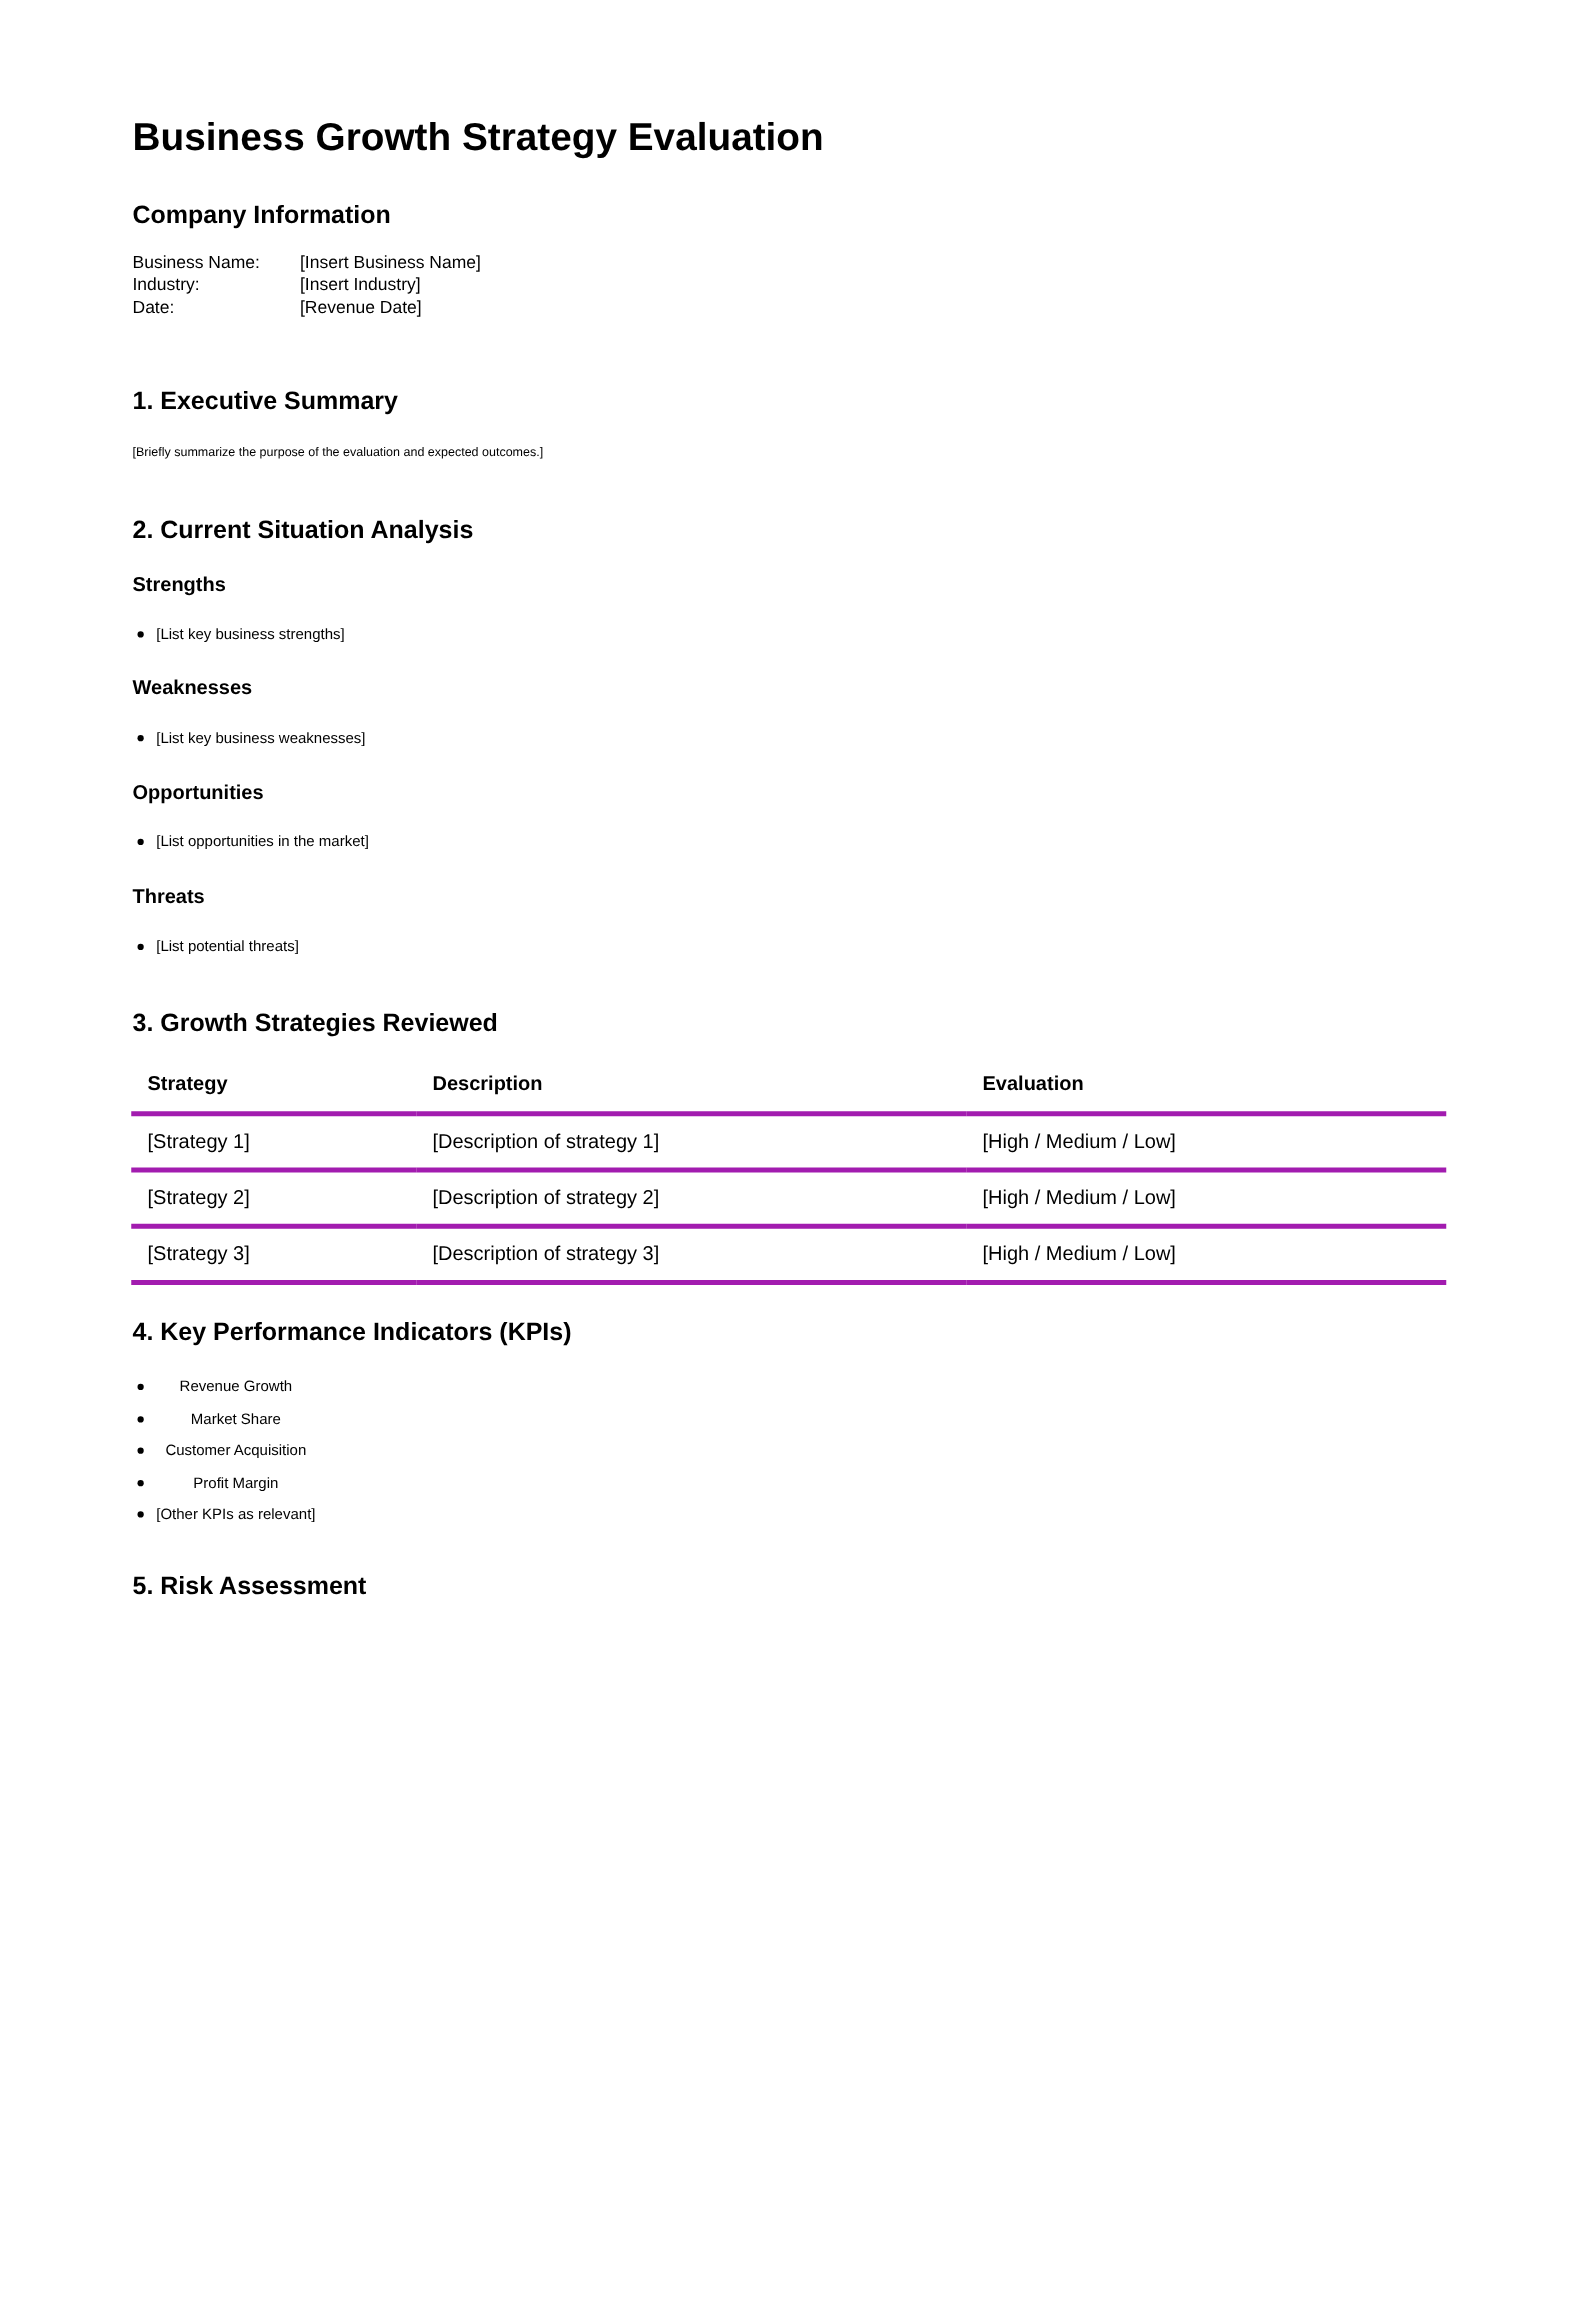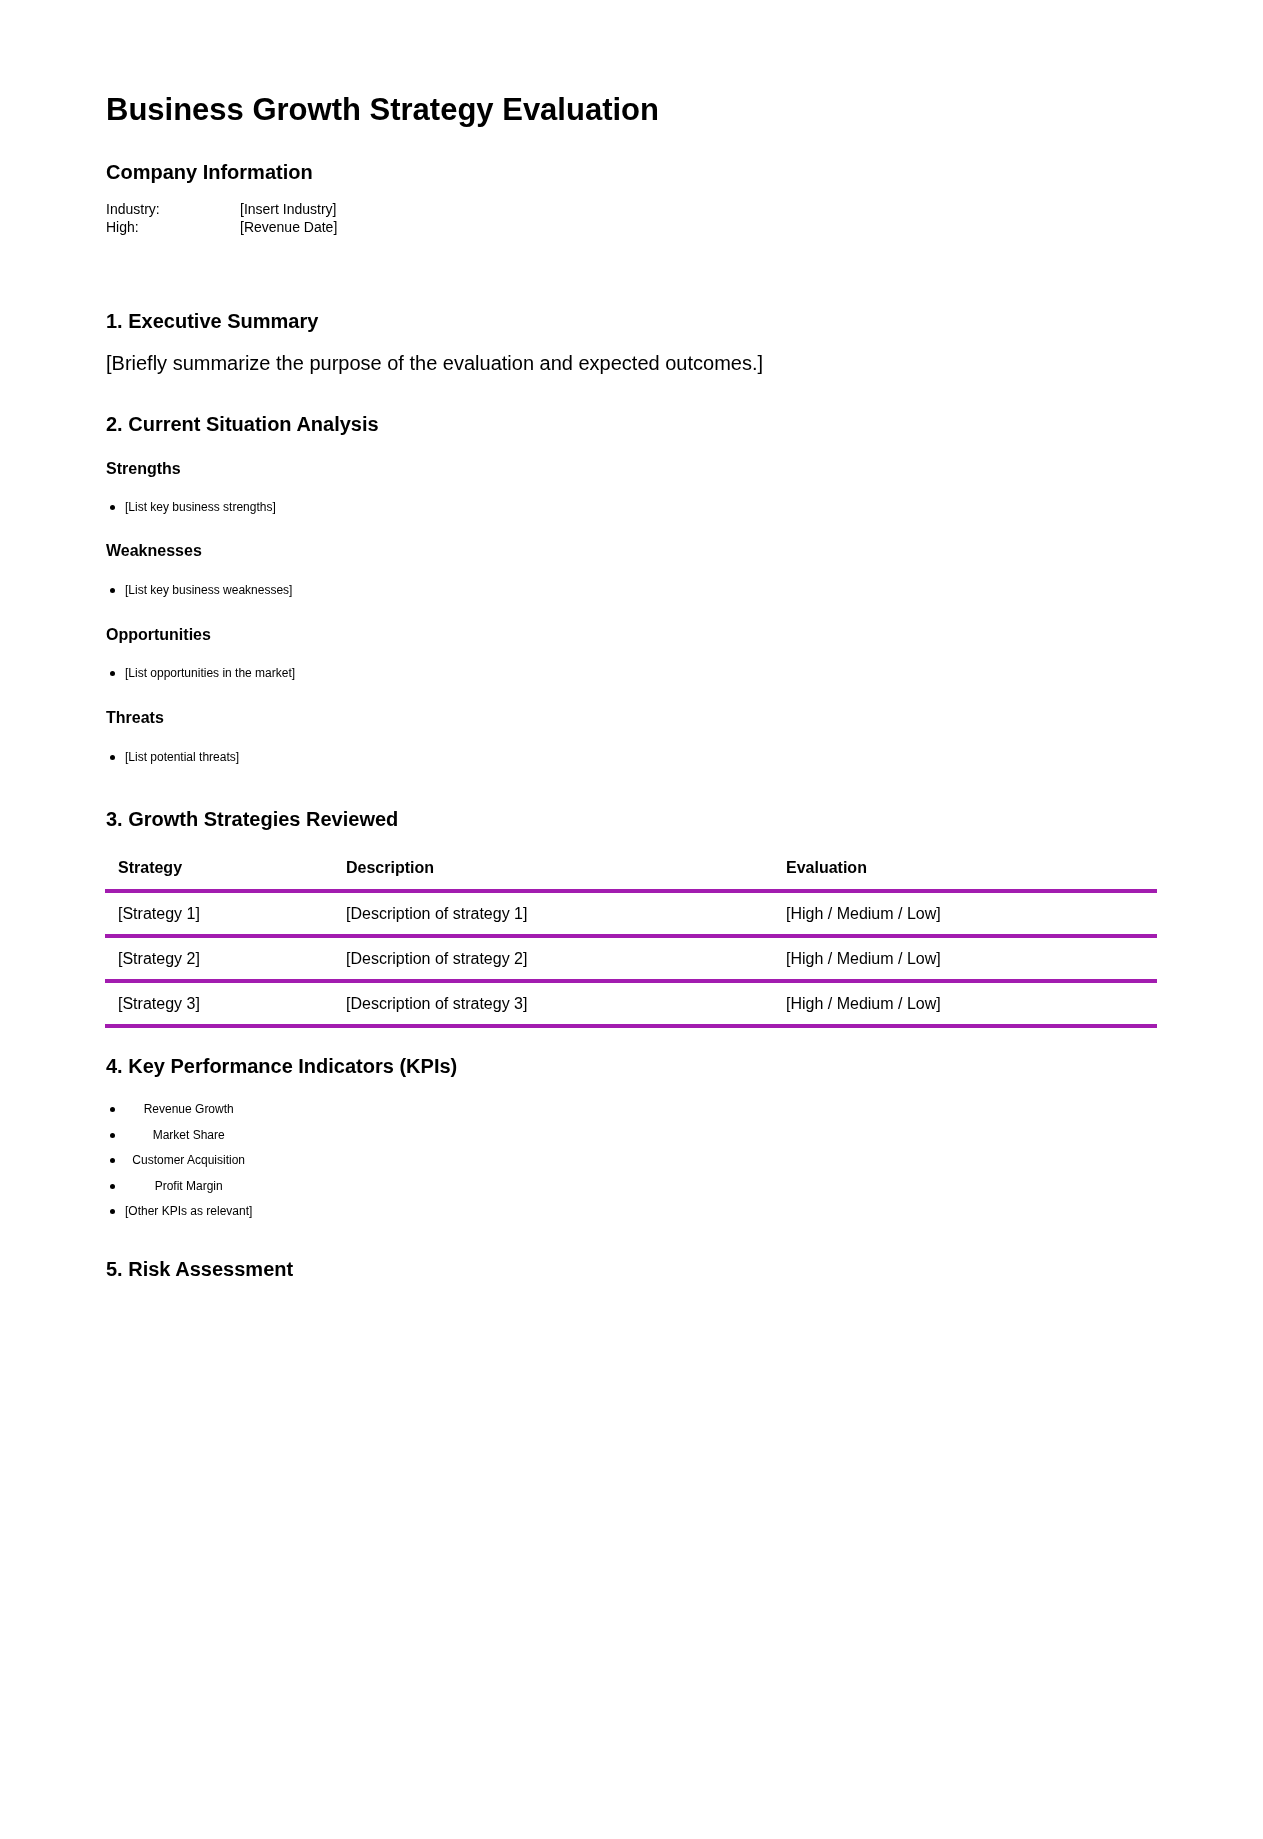--- a/index.html
+++ b/index.html
@@ -8,21 +8,21 @@
     font-family: "Liberation Sans", sans-serif; color: #000;
   }
   .page { position: absolute; left: 106px; top: 0; width: 1052px; }
   .abs { position: absolute; white-space: nowrap; }
   h1 { margin: 0; font-size: 31px; font-weight: bold; line-height: 34px; }
   h2 { margin: 0; font-size: 20px; font-weight: bold; line-height: 24px; }
   h3 { margin: 0; font-size: 16px; font-weight: bold; line-height: 20px; }
   .info-row { font-size: 14px; line-height: 18px; height: 18px; position: relative; }
   .info-label { position: absolute; left: 0; }
   .info-value { position: absolute; left: 134px; }
-  .body-text { font-size: 20px; line-height: 20px; }
+  .body-text { font-size: 10px; line-height: 20px; }
   ul.bullets { margin: 0; padding: 0; list-style: none; }
   ul.bullets li { position: relative; padding-left: 19px; font-size: 12px; line-height: 20px; }
   ul.bullets li .dot {
     position: absolute; left: 4px; top: 8px; width: 5px; height: 5px; border-radius: 50%; background: #000;
   }
   table.strategies { border-collapse: collapse; width: 1052px; font-size: 16px; }
   table.strategies th, table.strategies td {
     text-align: left; padding: 0 0 0 13px; height: 41px; border-bottom: 4px solid #a21caf; vertical-align: middle;
   }
   table.strategies th { font-weight: bold; height: 43px; }
@@ -31,25 +31,29 @@
 <body>
 
 <div class="page">
 
   <h1 class="abs" style="top:93px;">Business Growth Strategy Evaluation</h1>
 
   <section>
     <h2 class="abs" style="top:160px;">Company Information</h2>
     <div class="abs" style="top:200px; width:600px;">
       <div class="info-row">
+        <span class="info-label">Business Name:</span>
+        <span class="info-value">[Insert Business Name]</span>
+      </div>
+      <div class="info-row">
         <span class="info-label">Industry:</span>
         <span class="info-value">[Insert Industry]</span>
       </div>
       <div class="info-row">
-        <span class="info-label">High:</span>
+        <span class="info-label">Date:</span>
         <span class="info-value">[Revenue Date]</span>
       </div>
     </div>
   </section>
 
   <section>
     <h2 class="abs" style="top:309px;">1. Executive Summary</h2>
     <p class="abs body-text" style="top:353px; margin:0;">[Briefly summarize the purpose of the evaluation and expected outcomes.]</p>
   </section>
 

